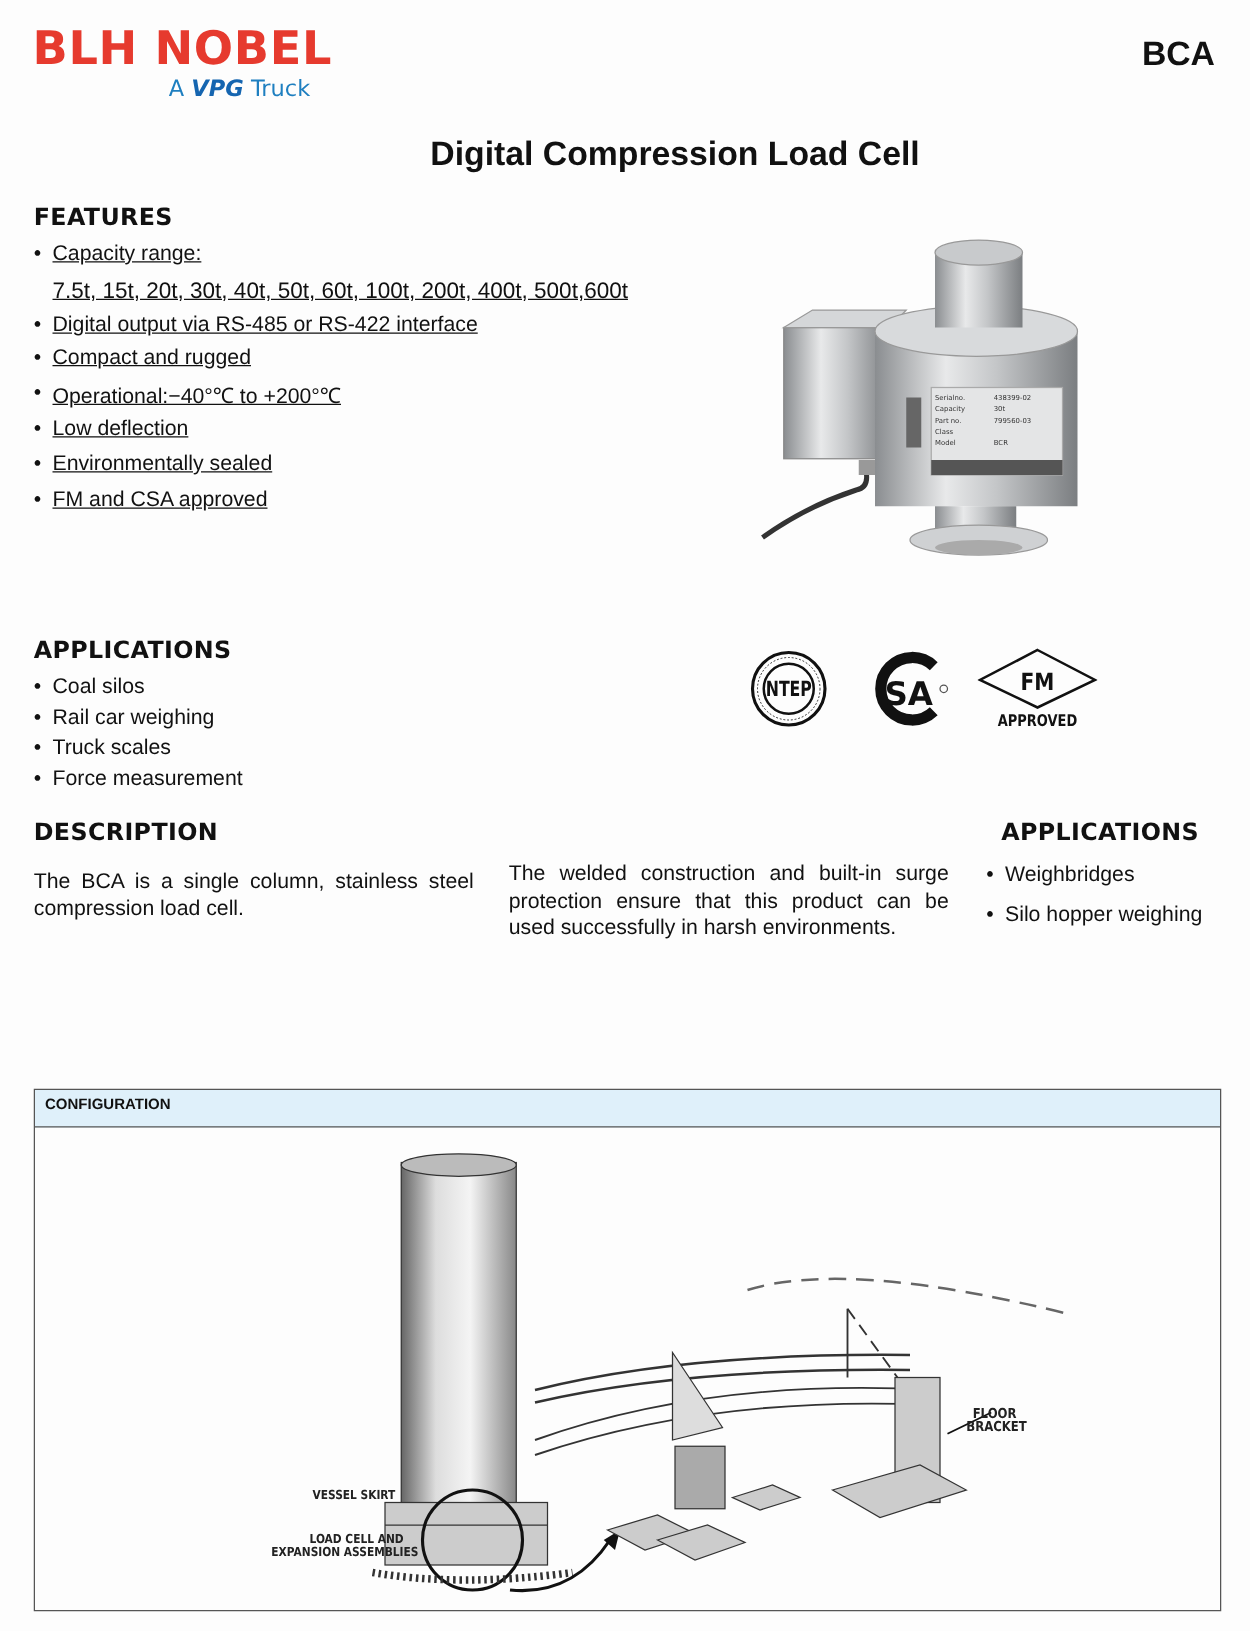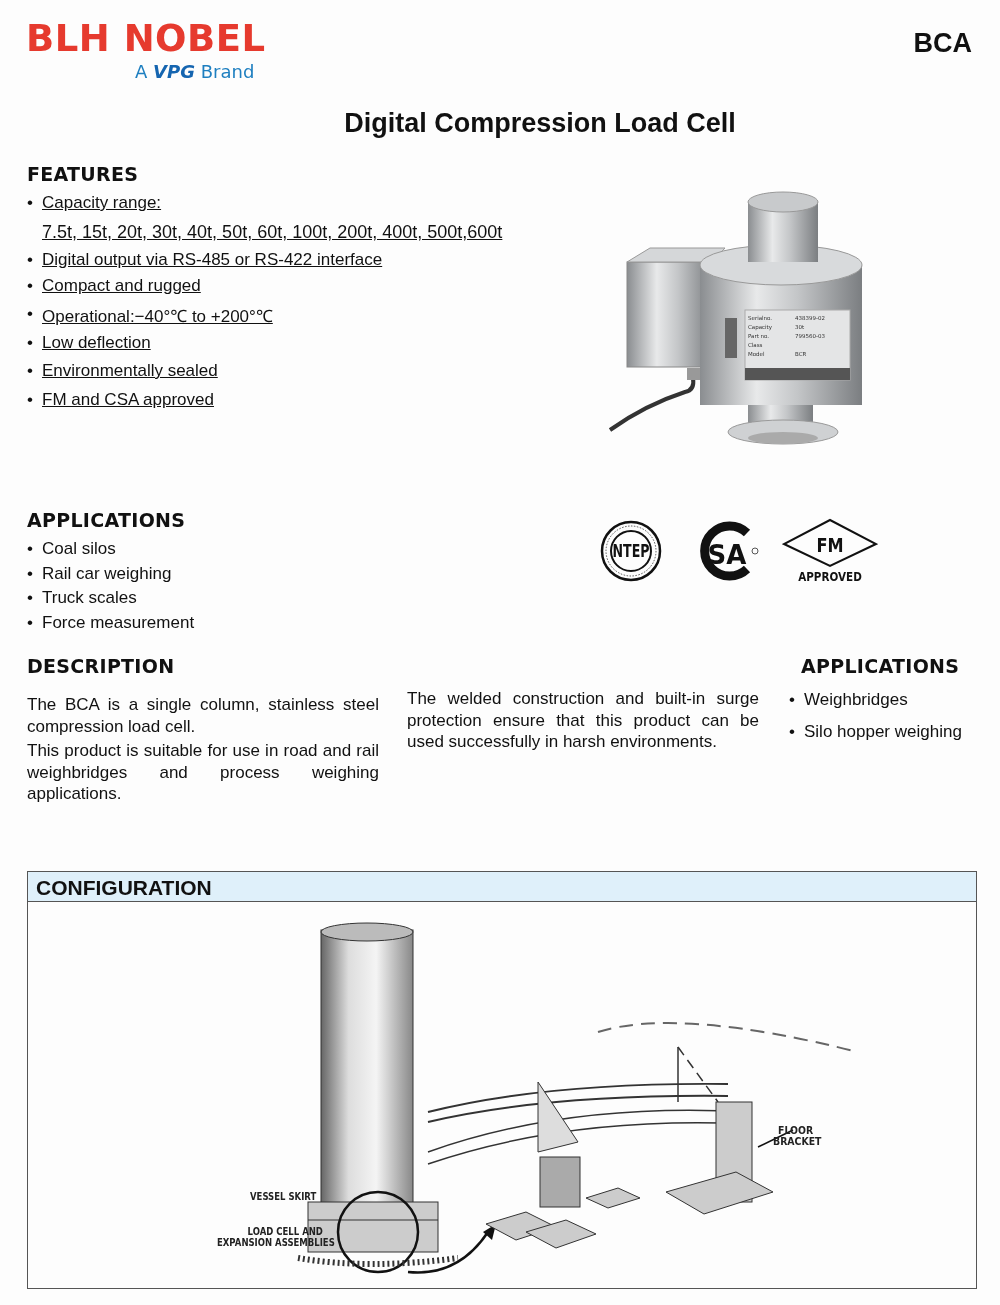--- a/index.html
+++ b/index.html
@@ -13,31 +13,31 @@
   .h-sec { font-family:"DejaVu Sans", sans-serif; font-weight:bold; font-size:19px; letter-spacing:0.3px; }
   .list { list-style:none; }
   .list li { position:relative; padding-left:15px; font-size:17px; }
   .list li::before { content:"•"; position:absolute; left:0; }
   .list li.bold { font-weight:bold; }
   .list li.nobullet::before { content:""; }
   .feat li { height:28.5px; }
   .app li { height:24.5px; }
   .desc { font-family:"Liberation Sans", sans-serif; font-size:17px; line-height:21.5px; text-align:justify;margin-left:12px; }
   .config { left:27px; top:871px; width:950px; height:418px; border:1.5px solid #555; }
-  .config-head { height:30px; background:#dff0fa; border-bottom:1.5px solid #555; padding:4px 8px; font-weight:bold; font-size:21px; }
+  .config-head { height:30px; background:#dff0fa; border-bottom:1.5px solid #555; padding:4px 8px; font-weight:bold; font-size:12px; }
   .diagram-label { font-family:"DejaVu Sans", sans-serif; font-weight:bold; font-size:10px; line-height:11px; color:#222; transform:scaleX(0.85); transform-origin:left; }
 </style>
 </head>
 <body>
 
 <div class="abs logo-main">BLH NOBEL</div>
 <div class="abs logo-sub">
   <span>A</span>
   <span class="vpg">VPG</span>
-  <span>Brand</span>
+  <span>Truck</span>
 </div>
 <div class="abs model">BCA</div>
 <div class="abs title">Digital Compression Load Cell</div>
 
 <div class="abs h-sec" style="left:27px;top:163px;">FEATURES</div>
 <ul class="abs list feat" style="left:27px;top:193px;text-decoration:underline;">
   <li>Capacity range:</li>
   <li class="nobullet" style="height:28px;font-size:18px;">7.5t, 15t, 20t, 30t, 40t, 50t, 60t, 100t, 200t, 400t, 500t,600t</li>
   <li style="height:26px;">Digital output via RS-485 or RS-422 interface</li>
   <li>Compact and rugged</li>
@@ -112,21 +112,20 @@
   <svg width="96" height="66" viewBox="0 0 96 66">
     <polygon points="48,2 94,26 48,48 2,26" fill="none" stroke="#111" stroke-width="2"></polygon>
     <text x="48" y="34" text-anchor="middle" font-family="DejaVu Sans, sans-serif" font-weight="bold" font-size="19" fill="#111" transform="scale(0.85,1) translate(8.5,0)">FM</text>
     <text x="48" y="63" text-anchor="middle" font-family="DejaVu Sans, sans-serif" font-weight="bold" font-size="13" fill="#111" transform="scale(0.8,1) translate(12,0)">APPROVED</text>
   </svg>
 </div>
 
 <div class="abs h-sec" style="left:27px;top:655px;">DESCRIPTION</div>
 <div class="abs desc" style="left:15px;top:694px;width:352px;">
   <p style="margin-bottom:3px;">The BCA is a single column, stainless steel compression load cell.</p>
-  <p>This product is suitable for use in road and rail weighbridges and process weighing applications.</p>
 </div>
 <div class="abs desc" style="left:395px;top:688px;width:352px;">
   <p>The welded construction and built-in surge protection ensure that this product can be used successfully in harsh environments.</p>
 </div>
 
 <div class="abs h-sec" style="left:801px;top:655px;">APPLICATIONS</div>
 <ul class="abs list" style="left:789px;top:690px;">
   <li style="height:32px;">Weighbridges</li>
   <li>Silo hopper weighing</li>
 </ul>

